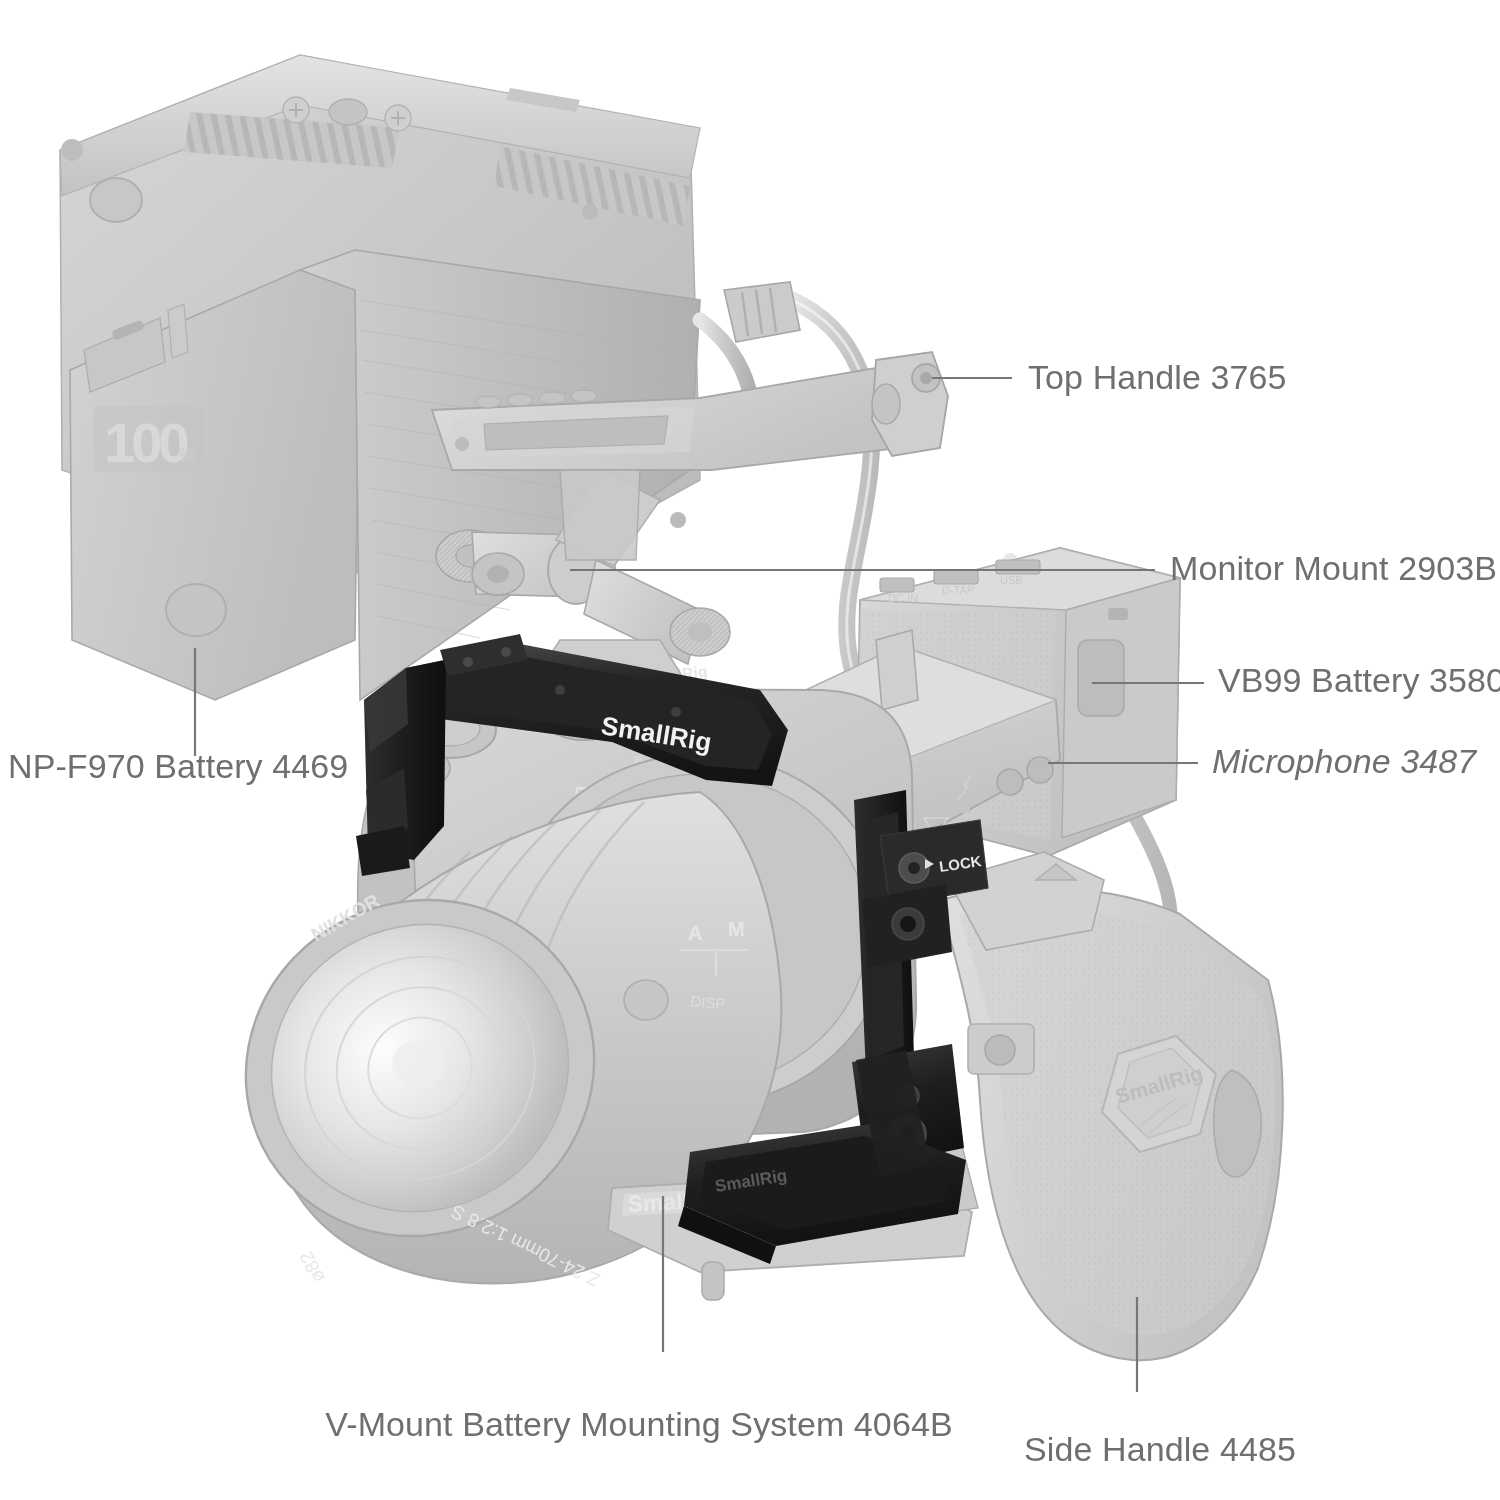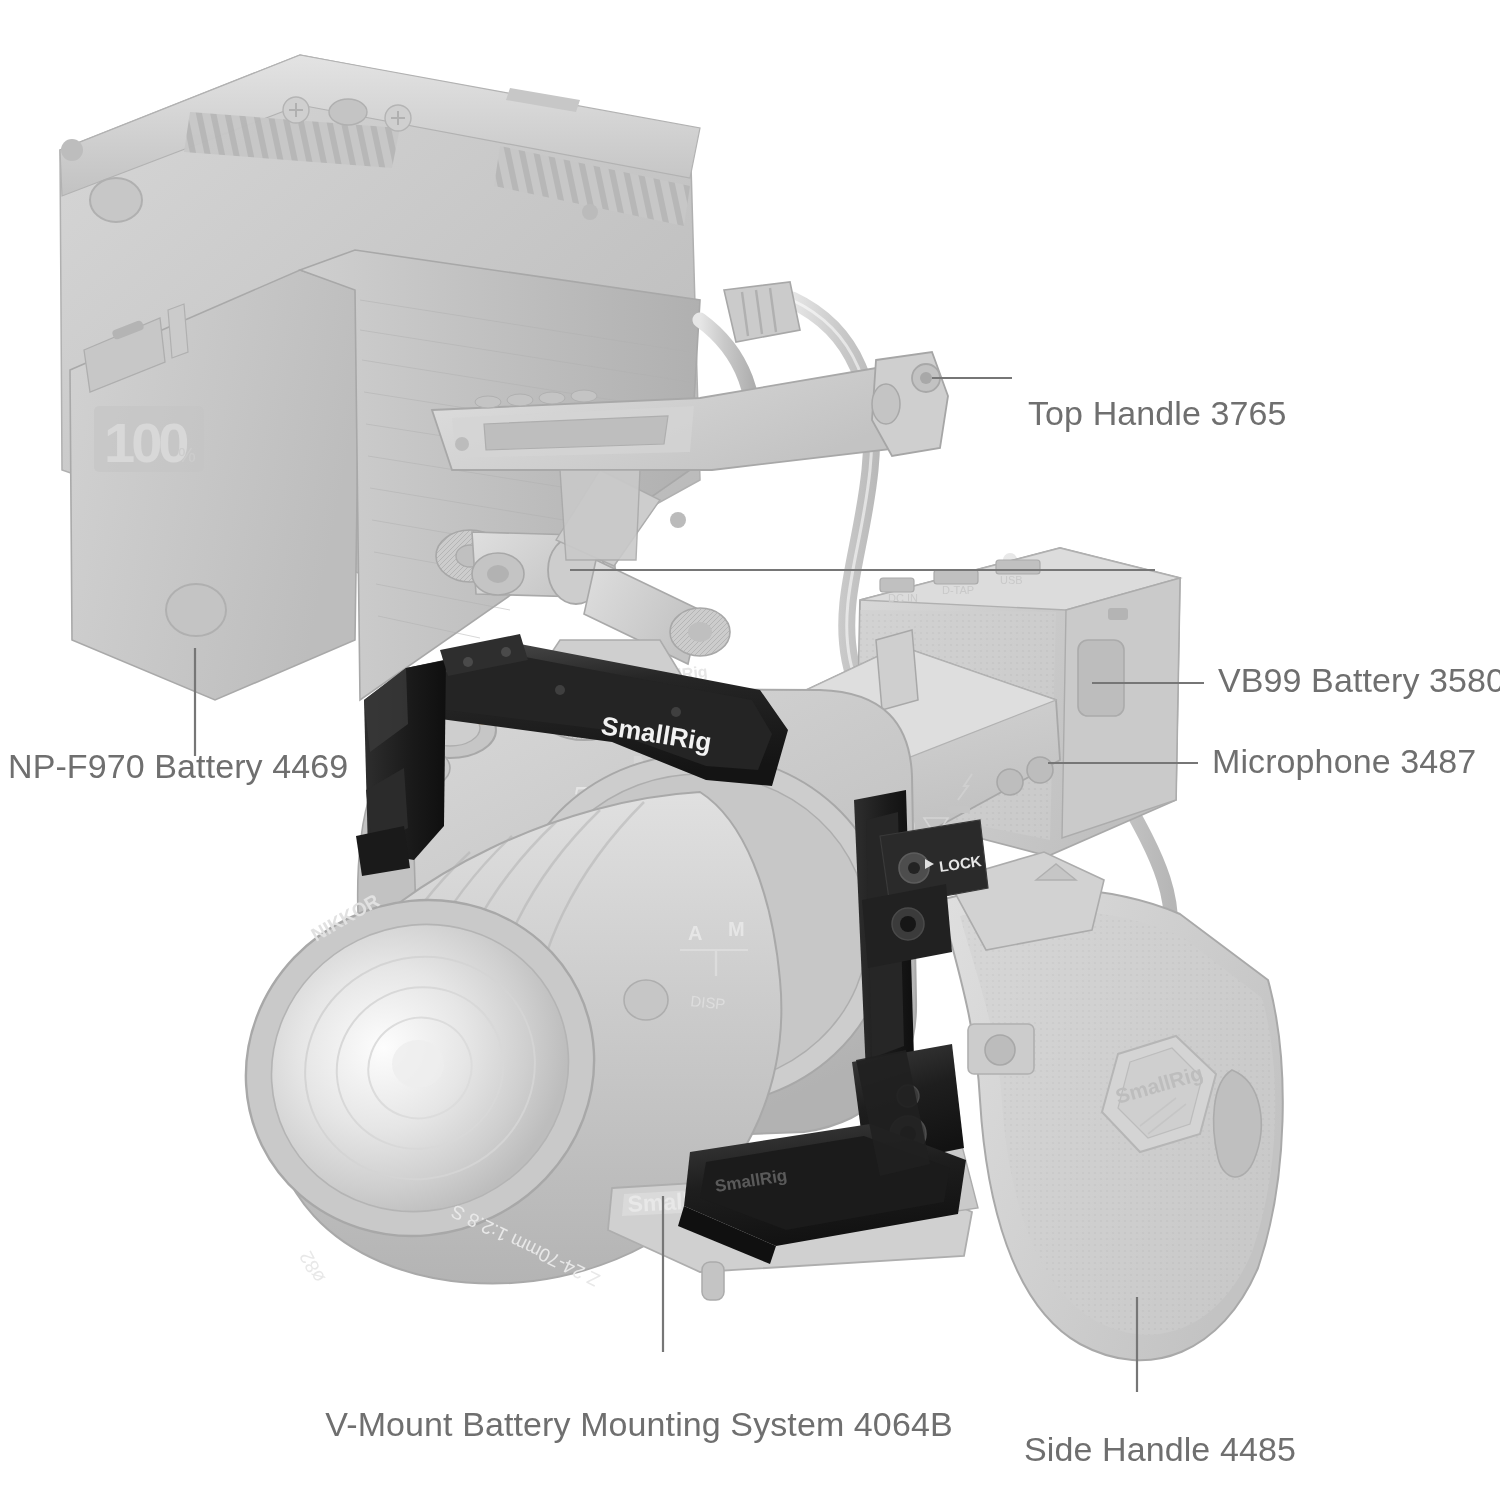--- a/index.html
+++ b/index.html
@@ -440,26 +440,27 @@
       <line x1="932" y1="378" x2="1012" y2="378"></line>
       <line x1="570" y1="570" x2="1155" y2="570"></line>
       <line x1="1092" y1="683" x2="1204" y2="683"></line>
       <line x1="1048" y1="763" x2="1198" y2="763"></line>
       <line x1="195" y1="648" x2="195" y2="756"></line>
       <line x1="663" y1="1196" x2="663" y2="1352"></line>
       <line x1="1137" y1="1297" x2="1137" y2="1392"></line>
     </g>
   </svg>
 
-  <div class="callout-label cl-right" style="left:1028px; top:360px;margin-top:36px;">Top Handle 3765</div>
-
+  <div class="callout-label cl-right" style="left:1028px; top:360px;">Top Handle 3765</div>
+
+  <div class="callout-label cl-right" style="left:1170px; top:551px;">Monitor Mount 2903B</div>
 
   <div class="callout-label cl-right" style="left:1218px; top:663px;">VB99 Battery 3580</div>
 
-  <div class="callout-label cl-right" style="left:1212px; top:744px;">Microphone 3487</div>
+  <div class="callout-label cl-right" style="left:1212px; top:744px;font-style:italic;">Microphone 3487</div>
 
   <div class="callout-label cl-left" style="left:8px; top:749px;">NP-F970 Battery 4469</div>
 
   <div class="callout-label cl-center" style="left:639px; top:1368px;margin-top:39px;">V-Mount Battery Mounting System 4064B</div>
 
   <div class="callout-label cl-center" style="left:1160px; top:1408px;margin-top:24px;">Side Handle 4485</div>
 
 </div>
 
 </body></html>

